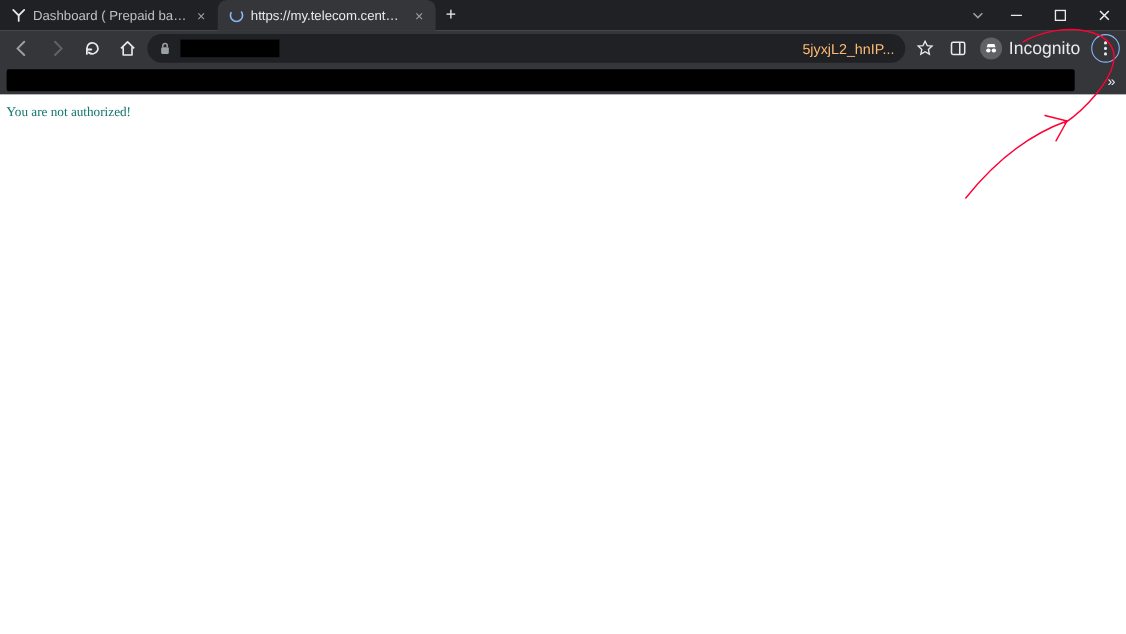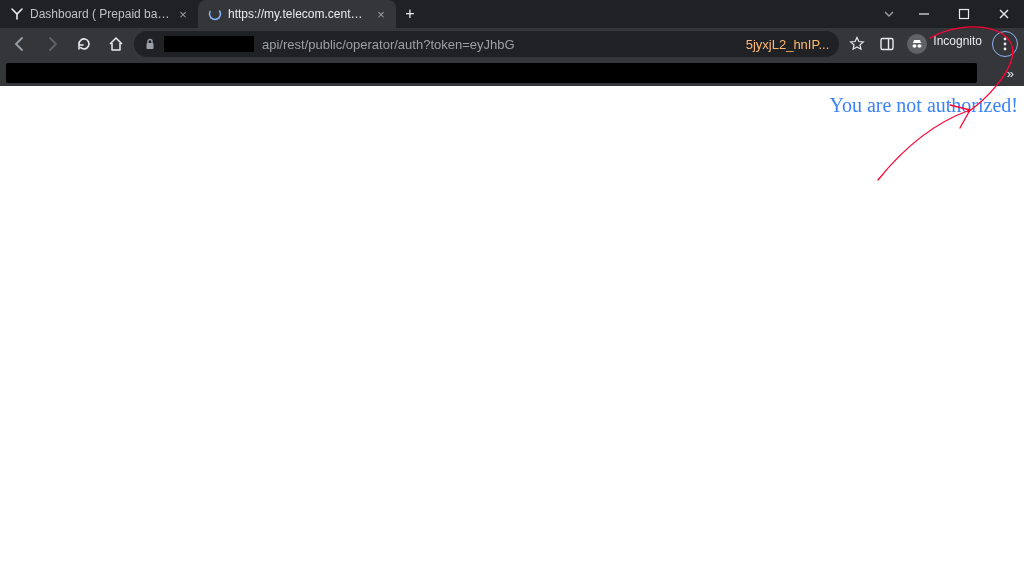--- a/index.html
+++ b/index.html
@@ -140,24 +140,24 @@
       white-space: nowrap;
       flex-shrink: 0;
     }
     .right-actions {
       display: flex;
       align-items: center;
       gap: 2px;
     }
     .incognito-badge {
       display: flex;
-      align-items: flex-start;
+      align-items: flex-end;
       gap: 6px;
       color: #e8eaed;
-      font-size: 12px;
+      font-size: 16px;
       padding: 0 4px;
     }
     .avatar-inc {
       width: 20px;
       height: 20px;
       border-radius: 50%;
       background: #5f6368;
       display: flex;
       align-items: center;
       justify-content: center;
@@ -194,23 +194,22 @@
       font-size: 13px;
       cursor: pointer;
       padding: 0 4px;
     }
     .page {
       background: #fff;
       width: 100%;
       height: calc(576px - 86px);
       padding: 8px 6px;
       font-family: "Times New Roman", serif;
-      font-size: 20px;
-      color: #3b82f6;
-      text-align: right;
+      font-size: 12px;
+      color: #0f766e;
     }
     .annotation {
       position: absolute;
       pointer-events: none;
     }
     svg { display: block; }
   </style>
 </head>
 <body>
 
@@ -282,21 +281,20 @@
   </div>
 
   <div class="omnibox">
     <span>
       <svg width="12" height="12" viewBox="0 0 12 12">
           <rect x="2.5" y="5" width="7" height="6" rx="1" fill="#9aa0a6"></rect>
           <path d="M4 5V3.5a2 2 0 0 1 4 0V5" stroke="#9aa0a6" stroke-width="1.4" fill="none"></path>
         </svg>
     </span>
     <span class="omnibox-black"></span>
-    <span class="omnibox-text-left">api/rest/public/operator/auth?token=eyJhbG</span>
     <span class="omnibox-gap"></span>
     <span class="omnibox-text-right">5jyxjL2_hnIP...</span>
   </div>
 
   <div class="right-actions">
     <div class="tbtn enabled">
       <svg width="16" height="16" viewBox="0 0 16 16">
           <path d="M8 1.5l1.9 4 4.4.4-3.3 3 .9 4.3L8 11l-3.9 2.2.9-4.3-3.3-3 4.4-.4z" stroke="#e8eaed" stroke-width="1.2" fill="none"></path>
         </svg>
     </div>

